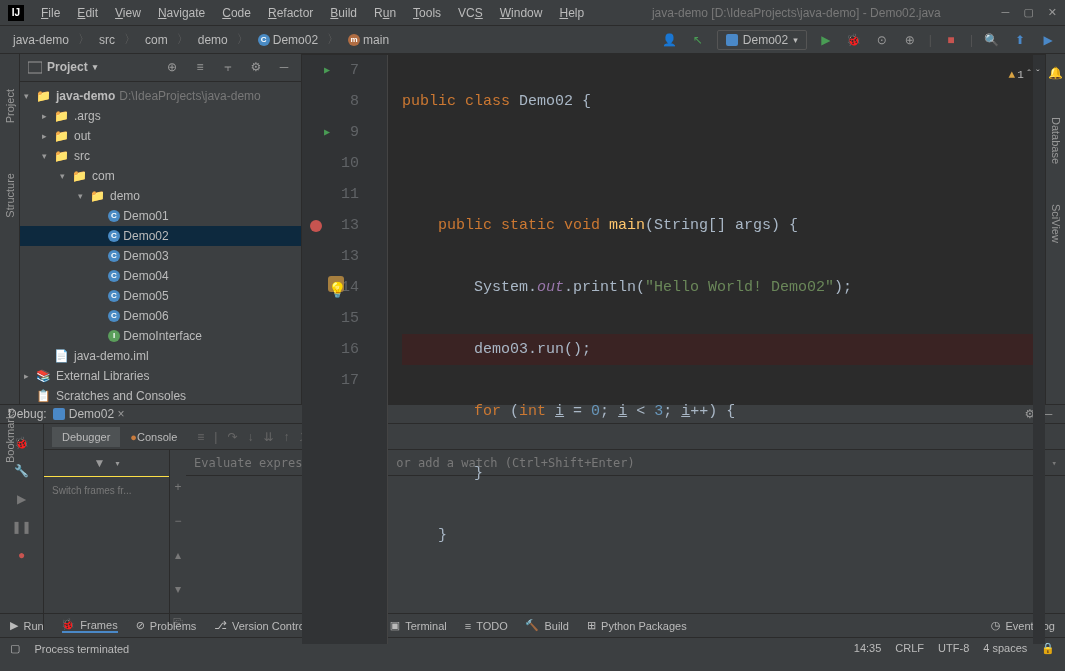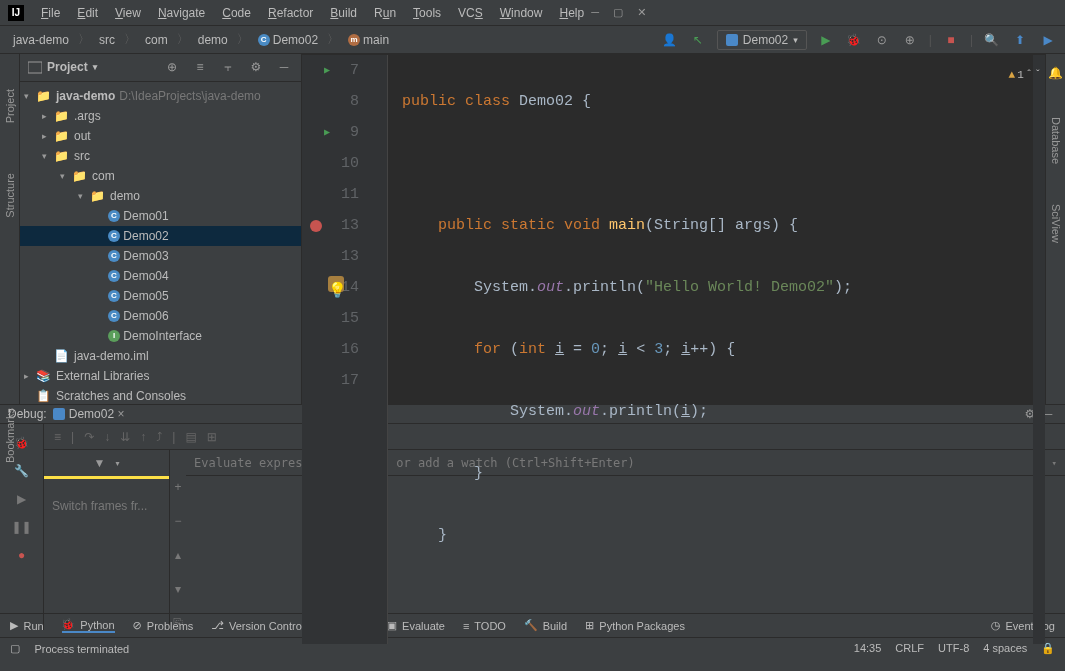--- a/index.html
+++ b/index.html
@@ -101,20 +101,21 @@
     <span><u>N</u>avigate</span>
     <span><u>C</u>ode</span>
     <span><u>R</u>efactor</span>
     <span><u>B</u>uild</span>
     <span>R<u>u</u>n</span>
     <span><u>T</u>ools</span>
     <span>VC<u>S</u></span>
     <span><u>W</u>indow</span>
     <span><u>H</u>elp</span>
   </div>
+  <div class="title-center">java-demo [D:\IdeaProjects\java-demo] - Demo02.java</div>
   <div class="win-controls">
     <span>─</span>
     <span>▢</span>
     <span>✕</span>
   </div>
 </div>
 
 <div class="navbar">
   <div class="breadcrumb">
     <span class="crumb">java-demo</span>
@@ -299,22 +300,22 @@
           <div>16</div>
           <div>17</div>
         <span class="hint" style="top:221px">💡</span>
       </div>
       <div class="fold-gutter"></div>
       <div class="code">
 <div class="code-line"><span class="kw">public class </span><span class="txt">Demo02 </span><span class="txt">{</span></div>
 <div class="code-line"></div>
 <div class="code-line">    <span class="kw">public static void </span><span class="method">main</span><span class="txt">(String[] args) {</span></div>
 <div class="code-line">        <span class="txt">System.</span><span class="field">out</span><span class="txt">.println(</span><span class="str">"Hello World! Demo02"</span><span class="txt">);</span></div>
+<div class="code-line bp-line">        <span class="txt">demo03.run();</span></div>
 <div class="code-line">        <span class="kw">for </span><span class="txt">(</span><span class="kw">int </span><span class="txt" style="text-decoration:underline">i</span><span class="txt"> = </span><span class="num">0</span><span class="txt">; </span><span class="txt" style="text-decoration:underline">i</span><span class="txt"> &lt; </span><span class="num">3</span><span class="txt">; </span><span class="txt" style="text-decoration:underline">i</span><span class="txt">++) {</span></div>
-<div class="code-line">            <span class="txt">System.</span><span class="field">out</span><span class="txt">.println(</span><span class="txt" style="text-decoration:underline">i</span><span class="txt">);</span></div>
 <div class="code-line">        <span class="txt">}</span></div>
 <div class="code-line">    <span class="txt">}</span></div>
 
       </div>
       <div class="error-stripe">
         <div class="warn-ind">
             <span class="warn-tri">▲</span>
             <span>1</span>
             <span>ˆ</span>
             <span>ˇ</span>
@@ -344,40 +345,44 @@
   <div class="debug-body">
     <div class="debug-side">
       <span class="icon-btn" style="color:#499c54">🐞</span>
       <span class="icon-btn">🔧</span>
       <span class="icon-btn" style="color:#787878">▶</span>
       <span class="icon-btn" style="color:#787878">❚❚</span>
       <span class="icon-btn" style="color:#c75450">●</span>
     </div>
     <div style="flex:1;display:flex;flex-direction:column">
       <div class="debug-tabs">
+        <div class="debug-tabbar">
+          <div class="debug-tab active">Debugger</div>
+          <div class="debug-tab"><span style="color:#c87b3d">●</span><span>Console</span></div>
+        </div>
         <div class="debug-toolbar-icons">
           <span>≡</span>
           <span>|</span>
           <span>↷</span>
           <span>↓</span>
           <span>⇊</span>
           <span>↑</span>
           <span>⤴</span>
           <span>|</span>
           <span>▤</span>
           <span>⊞</span>
         </div>
       </div>
       <div style="flex:1;display:flex">
         <div class="frames-panel">
           <div class="frames-filter">
               <span>▼</span>
               <span style="font-size:8px">▾</span>
             </div>
-          <div style="padding:20px 8px;color:#787878;font-size:12px;border-top:3px solid #fde047">Switch frames fr...</div>
+          <div style="padding:8px 8px;color:#787878;font-size:10px;border-top:1px solid #fde047">Switch frames fr...</div>
         </div>
         <div style="width:16px;display:flex;flex-direction:column;align-items:center;padding-top:30px;gap:20px;color:#787878">
           <span>+</span>
           <span>−</span>
           <span>▴</span>
           <span>▾</span>
           <span>⎘</span>
         </div>
         <div class="vars-panel">
           <div class="vars-input">
@@ -387,25 +392,25 @@
               <span style="font-size:9px">▾</span>
             </div>
         </div>
       </div>
     </div>
   </div>
 </div>
 
 <div class="bottom-bar">
   <span class="btab">▶ <span>Run</span></span>
-  <span class="btab active-tab">🐞 <span>Python</span></span>
+  <span class="btab active-tab">🐞 <span>Frames</span></span>
   <span class="btab">⊘ <span>Problems</span></span>
   <span class="btab">⎇ <span>Version Control</span></span>
   <span class="btab">◔ <span>Profiler</span></span>
-  <span class="btab">▣ <span>Evaluate</span></span>
+  <span class="btab">▣ <span>Terminal</span></span>
   <span class="btab">≡ <span>TODO</span></span>
   <span class="btab">🔨 <span>Build</span></span>
   <span class="btab">⊞ <span>Python Packages</span></span>
   <span style="flex:1"></span>
   <span class="btab">◷ <span>Event Log</span></span>
 </div>
 
 <div class="status-bar">
   <span>▢</span>
   <span>Process terminated</span>

